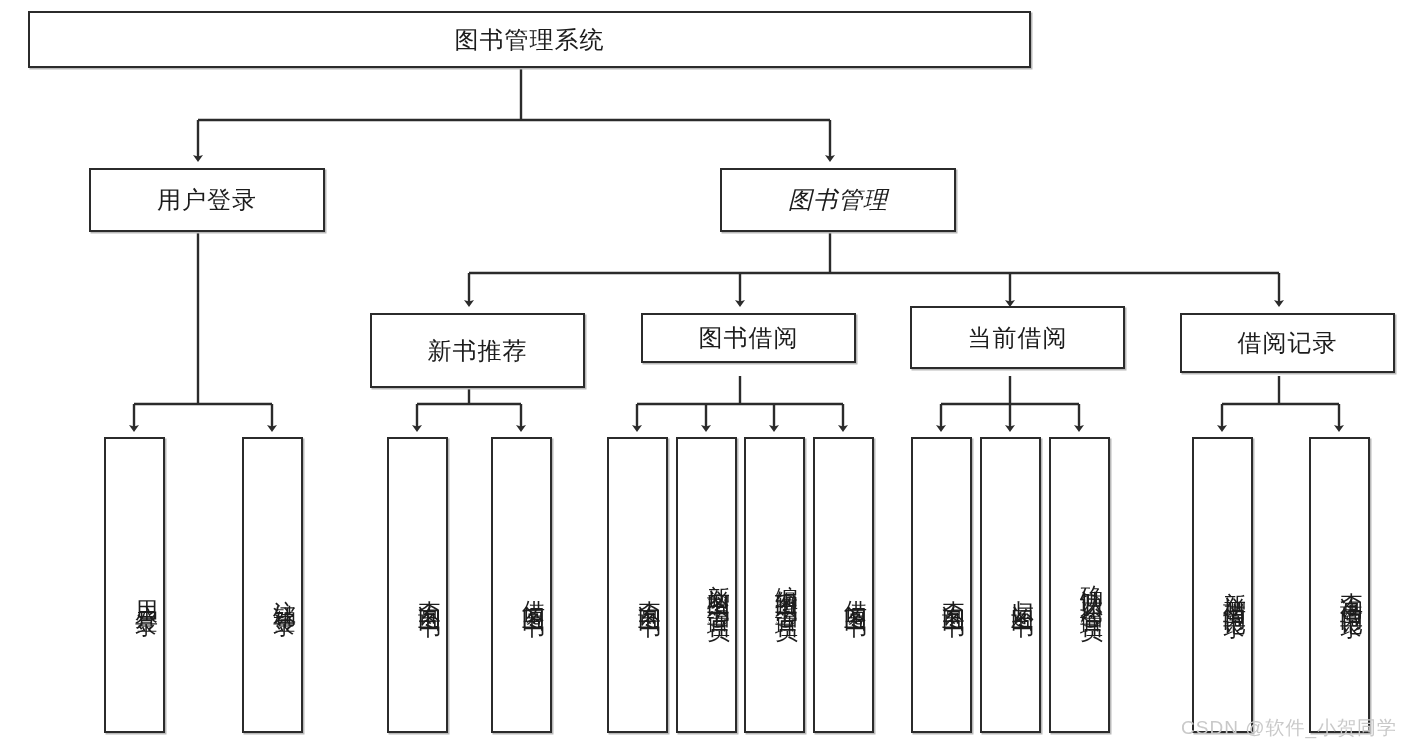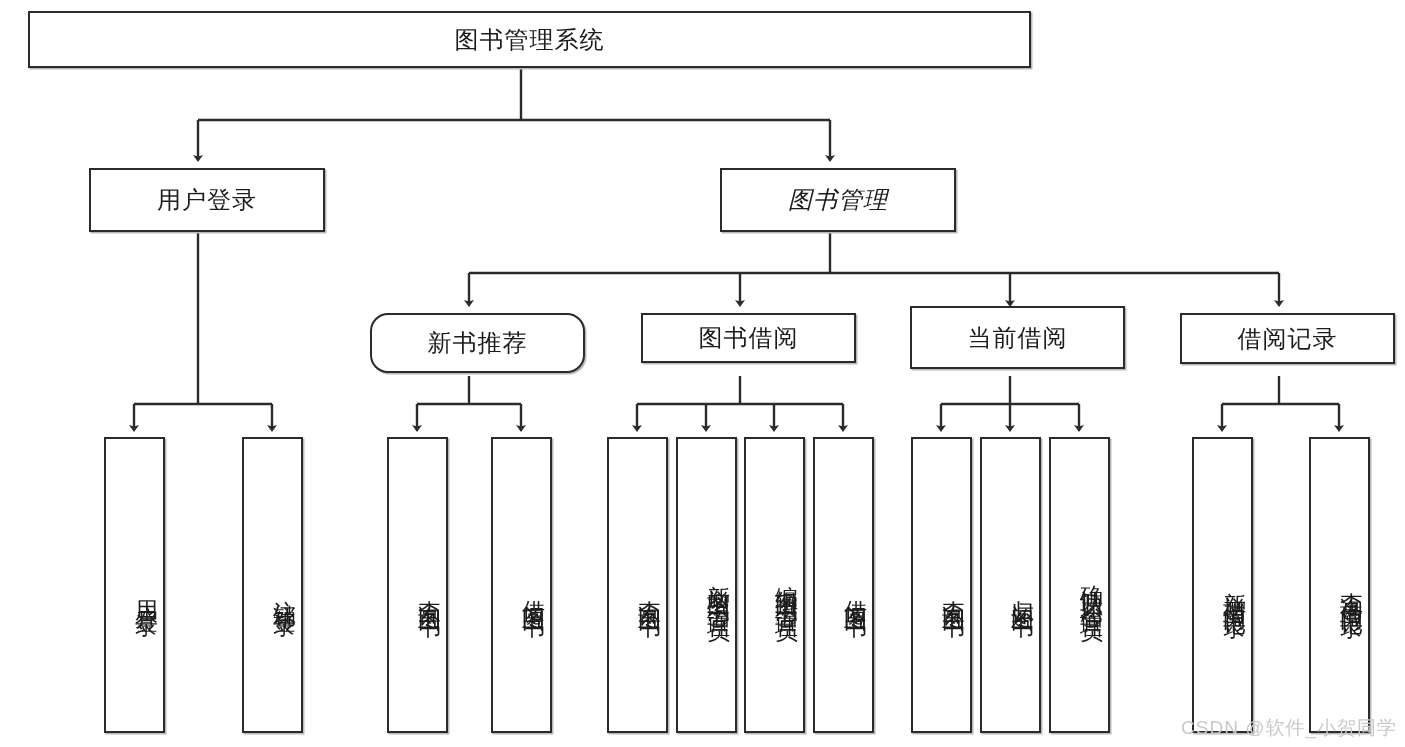--- a/index.html
+++ b/index.html
@@ -99,30 +99,30 @@
     <span>图书管理系统</span>
   </div>
 
   <div class="node h" style="left:81px;top:168px;width:236px;height:64px;">
     <span>用户登录</span>
   </div>
   <div class="node h" style="left:712px;top:168px;width:236px;height:64px;font-style:italic;">
     <span>图书管理</span>
   </div>
 
-  <div class="node h" style="left:362px;top:313px;width:215px;height:60px;border-radius:18px;">
+  <div class="node h" style="left:362px;top:313px;width:215px;height:75px;">
     <span>新书推荐</span>
   </div>
   <div class="node h" style="left:633px;top:313px;width:215px;height:50px;font-family:Liberation Mono, monospace;">
     <span>图书借阅</span>
   </div>
   <div class="node h" style="left:902px;top:306px;width:215px;height:63px;">
     <span>当前借阅</span>
   </div>
-  <div class="node h" style="left:1172px;top:313px;width:215px;height:51px;">
+  <div class="node h" style="left:1172px;top:313px;width:215px;height:60px;">
     <span>借阅记录</span>
   </div>
 
   <div class="node v" style="left:104px;top:437px;width:61px;height:296px;">
     <span>用户登录</span>
   </div>
   <div class="node v" style="left:242px;top:437px;width:61px;height:296px;">
     <span>注销登录</span>
   </div>
 

